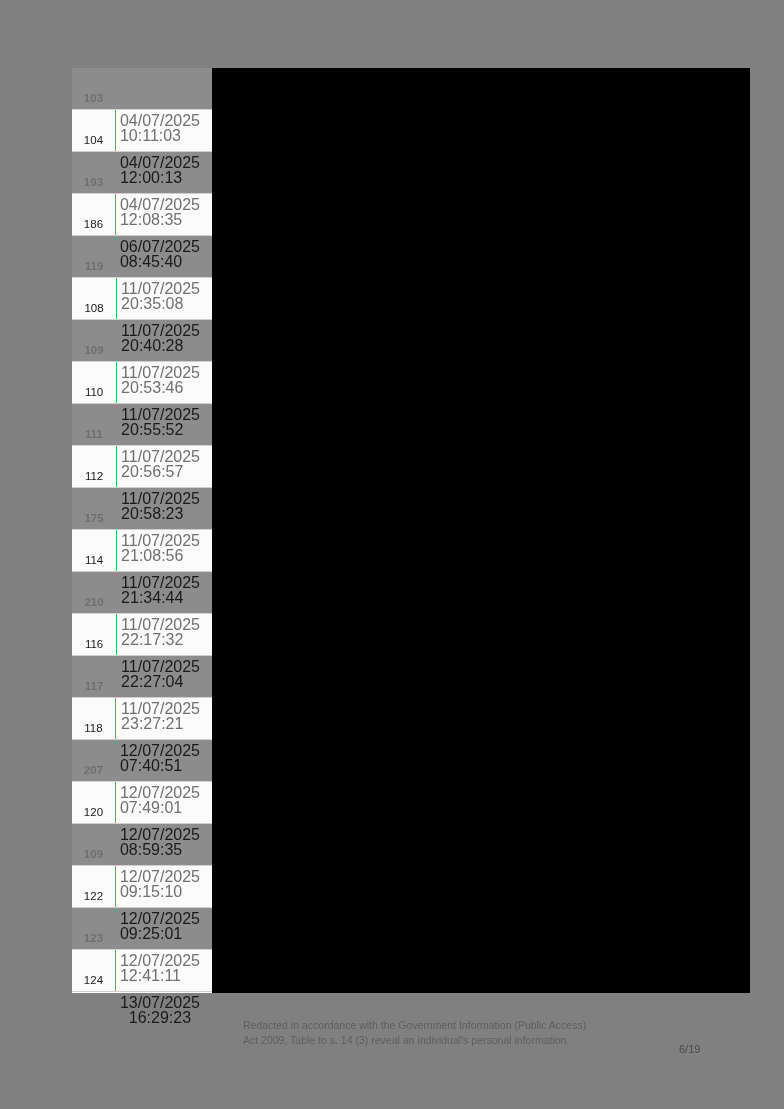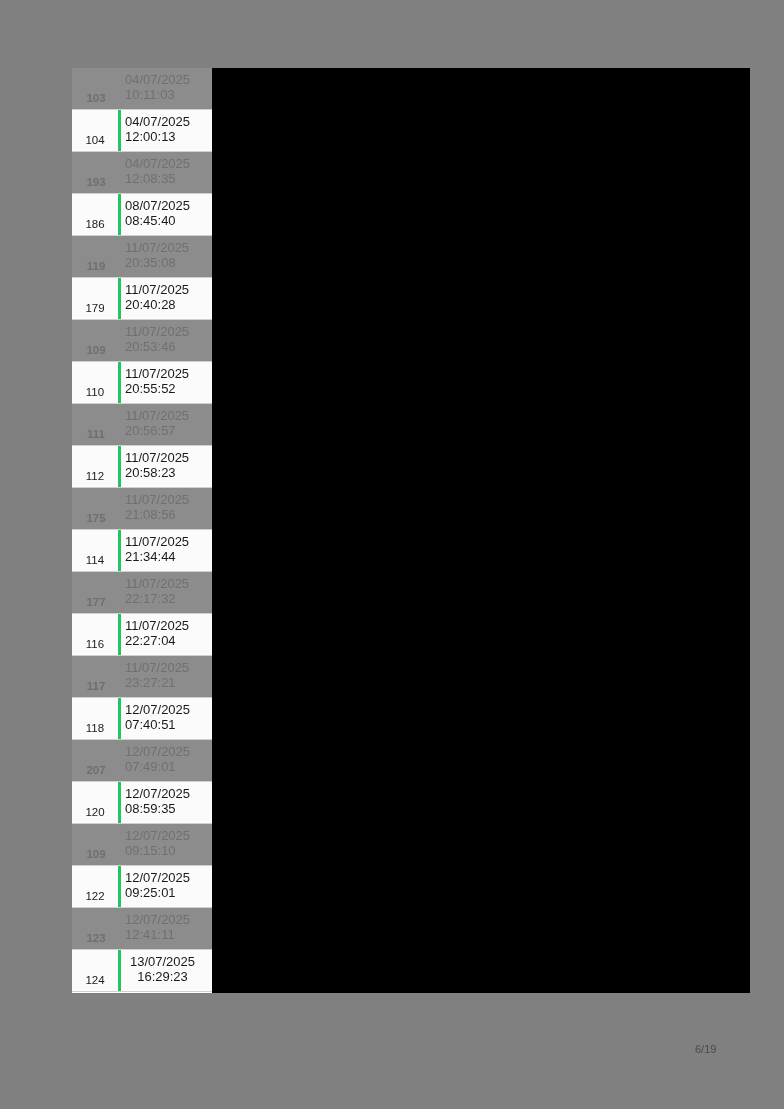--- a/index.html
+++ b/index.html
@@ -63,34 +63,35 @@
   }
   .cell-num {
     width: 49px;
     box-sizing: border-box;
     display: flex;
     align-items: flex-end;
     justify-content: center;
     padding-bottom: 5px;
     font-size: 11.5px;
     color: #1a1a1a;
-    border-right: 3px solid #22c55e;
+    border-right: 1px solid #22c55e;
   }
   .row.even .cell-num {
     color: #6f6f6f;
     border-right: 1px solid #8c8c8c;
     font-weight: bold;
   }
   .cell-date {
     flex: 1;
     box-sizing: border-box;
     padding: 4px 12px 0 4px;
-    font-size: 13px;
+    font-size: 16px;
     line-height: 15px;
     color: #1a1a1a;
+    margin-top: 41px;
   }
   .row.even .cell-date {
     color: #707070;
   }
   .row.last .cell-date {
     text-align: center;
   }
   .cell-date .line {
     display: block;
     white-space: nowrap;
@@ -108,21 +109,20 @@
   .footer-note .line {
     display: block;
     white-space: nowrap;
   }
   .page-number {
     position: absolute;
     left: 679px;
     top: 1043px;
     font-size: 11px;
     color: #4a4a4a;
-    margin-left: 16px;
   }
 </style>
 </head>
 <body>
 
 <div class="page">
 
   <div class="sheet"></div>
 
   <div class="table" id="records-table">
@@ -143,33 +143,33 @@
       <div class="row even">
         <div class="cell-num">193</div>
         <div class="cell-date">
           <span class="line">04/07/2025</span>
           <span class="line">12:08:35</span>
         </div>
       </div>
       <div class="row odd">
         <div class="cell-num">186</div>
         <div class="cell-date">
-          <span class="line">08/07/2025</span>
+          <span class="line">06/07/2025</span>
           <span class="line">08:45:40</span>
         </div>
       </div>
       <div class="row even">
         <div class="cell-num">119</div>
         <div class="cell-date">
           <span class="line">11/07/2025</span>
           <span class="line">20:35:08</span>
         </div>
       </div>
       <div class="row odd">
-        <div class="cell-num">179</div>
+        <div class="cell-num">108</div>
         <div class="cell-date">
           <span class="line">11/07/2025</span>
           <span class="line">20:40:28</span>
         </div>
       </div>
       <div class="row even">
         <div class="cell-num">109</div>
         <div class="cell-date">
           <span class="line">11/07/2025</span>
           <span class="line">20:53:46</span>
@@ -204,21 +204,21 @@
         </div>
       </div>
       <div class="row odd">
         <div class="cell-num">114</div>
         <div class="cell-date">
           <span class="line">11/07/2025</span>
           <span class="line">21:34:44</span>
         </div>
       </div>
       <div class="row even">
-        <div class="cell-num">177</div>
+        <div class="cell-num">210</div>
         <div class="cell-date">
           <span class="line">11/07/2025</span>
           <span class="line">22:17:32</span>
         </div>
       </div>
       <div class="row odd">
         <div class="cell-num">116</div>
         <div class="cell-date">
           <span class="line">11/07/2025</span>
           <span class="line">22:27:04</span>
@@ -277,16 +277,20 @@
         <div class="cell-num">124</div>
         <div class="cell-date">
           <span class="line">13/07/2025</span>
           <span class="line">16:29:23</span>
         </div>
       </div>
     </div>
 
   <div class="redaction-block"></div>
 
+  <div class="footer-note">
+    <span class="line">Redacted in accordance with the Government Information (Public Access)</span>
+    <span class="line">Act 2009, Table to s. 14 (3) reveal an individual's personal information.</span>
+  </div>
 
   <div class="page-number">6/19</div>
 
 </div>
 
 </body></html>

